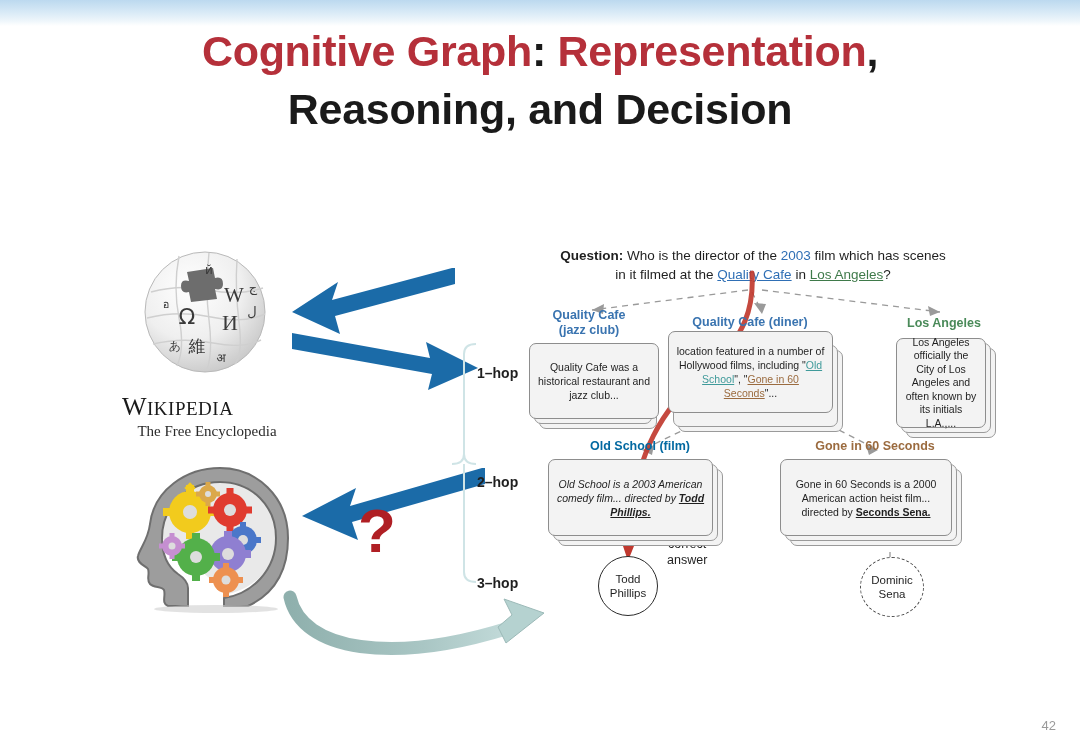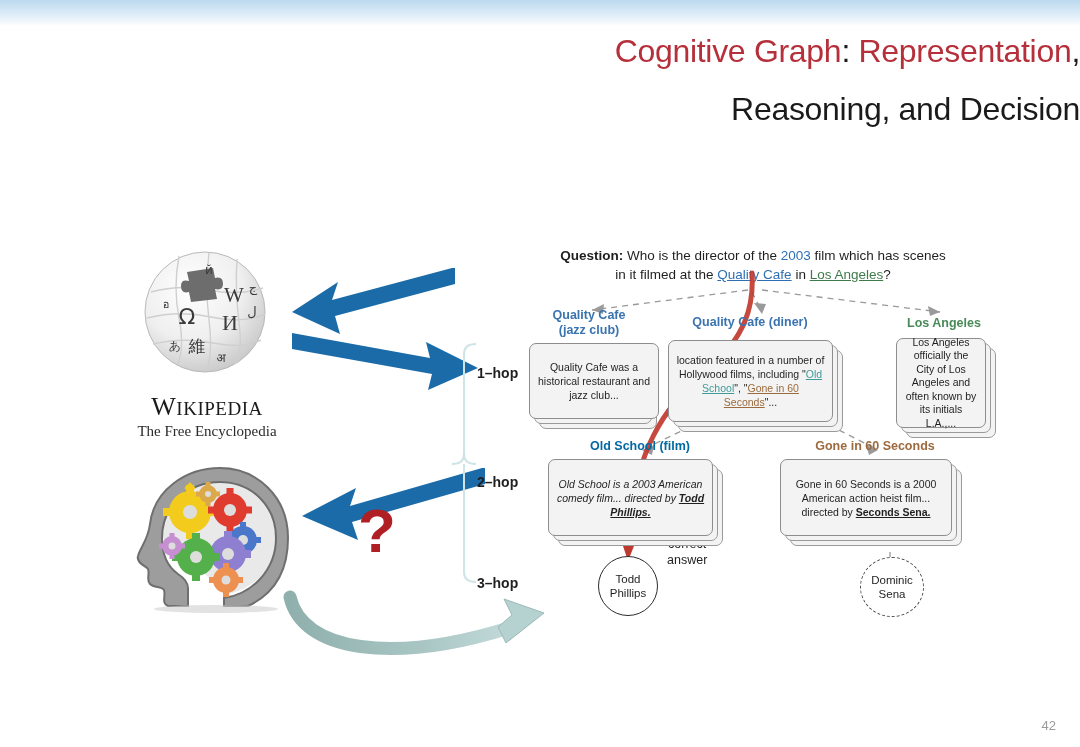--- a/index.html
+++ b/index.html
@@ -15,33 +15,32 @@
   .top-band{
     position:absolute;left:0;top:0;width:1080px;height:26px;
     background:linear-gradient(180deg,#bcd9ef 0%,#d7e9f6 45%,#eef6fb 80%,#ffffff 100%);
   }
 
   
   .title-wrap{
     position:absolute;left:0;top:22px;width:1080px;text-align:center;
   }
   .title-line{
-    font-size:32px;line-height:58px;color:#1a1a1a;
-    font-family:"Liberation Sans",sans-serif;font-weight:400;
+    font-size:43px;line-height:58px;color:#1a1a1a;
+    font-family:"Liberation Sans",sans-serif;font-weight:700;
     letter-spacing:-0.3px;
-    text-align:right;
   }
   .t-red{color:#b5303a;}
   .t-black{color:#1a1a1a;}
 
   
   .wiki{position:absolute;left:122px;top:244px;width:170px;}
   .wiki-globe{position:relative;width:144px;height:144px;margin:0 auto;}
   .wiki-word{
-    text-align:center;font-family:"Liberation Serif",serif;
+    text-align:left;font-family:"Liberation Serif",serif;
     font-size:26px;color:#1b1b1b;letter-spacing:0.5px;margin-top:4px;
   }
   .wiki-word .sc{font-size:19px;}
   .wiki-sub{
     text-align:center;font-family:"Liberation Serif",serif;
     font-size:15px;color:#2a2a2a;margin-top:1px;
   }
 
   
   .brain{position:absolute;left:128px;top:462px;width:165px;height:150px;}
@@ -355,21 +354,21 @@
     <div class="card-txt" style="font-size:10.5px;line-height:14px;">Quality Cafe was a historical restaurant and jazz club...</div>
   </div>
 
   <div class="node-title nt-blue" style="left:645px;top:315px;width:210px;">
     <div>Quality Cafe (diner)</div>
   </div>
   <div class="card-stack" style="left:668px;top:340px;">
     <div class="sheet" style="left:10px;top:10px;width:165px;height:82px;"></div>
     <div class="sheet" style="left:5px;top:5px;width:165px;height:82px;"></div>
   </div>
-  <div class="card" style="left:668px;top:340px;width:165px;height:82px;">
+  <div class="card" style="left:668px;top:331px;width:165px;height:82px;">
     <div class="card-txt" style="font-size:10.5px;line-height:14px;">
       <span>location featured in a number of Hollywood films, including "</span><span class="l-teal">Old School</span><span>", "</span><span class="l-brown">Gone in 60 Seconds</span><span>"...</span>
     </div>
   </div>
 
   <div class="node-title nt-green" style="left:880px;top:316px;width:128px;">
     <div>Los Angeles</div>
   </div>
   <div class="card-stack" style="left:896px;top:338px;">
     <div class="sheet" style="left:10px;top:10px;width:90px;height:90px;"></div>

